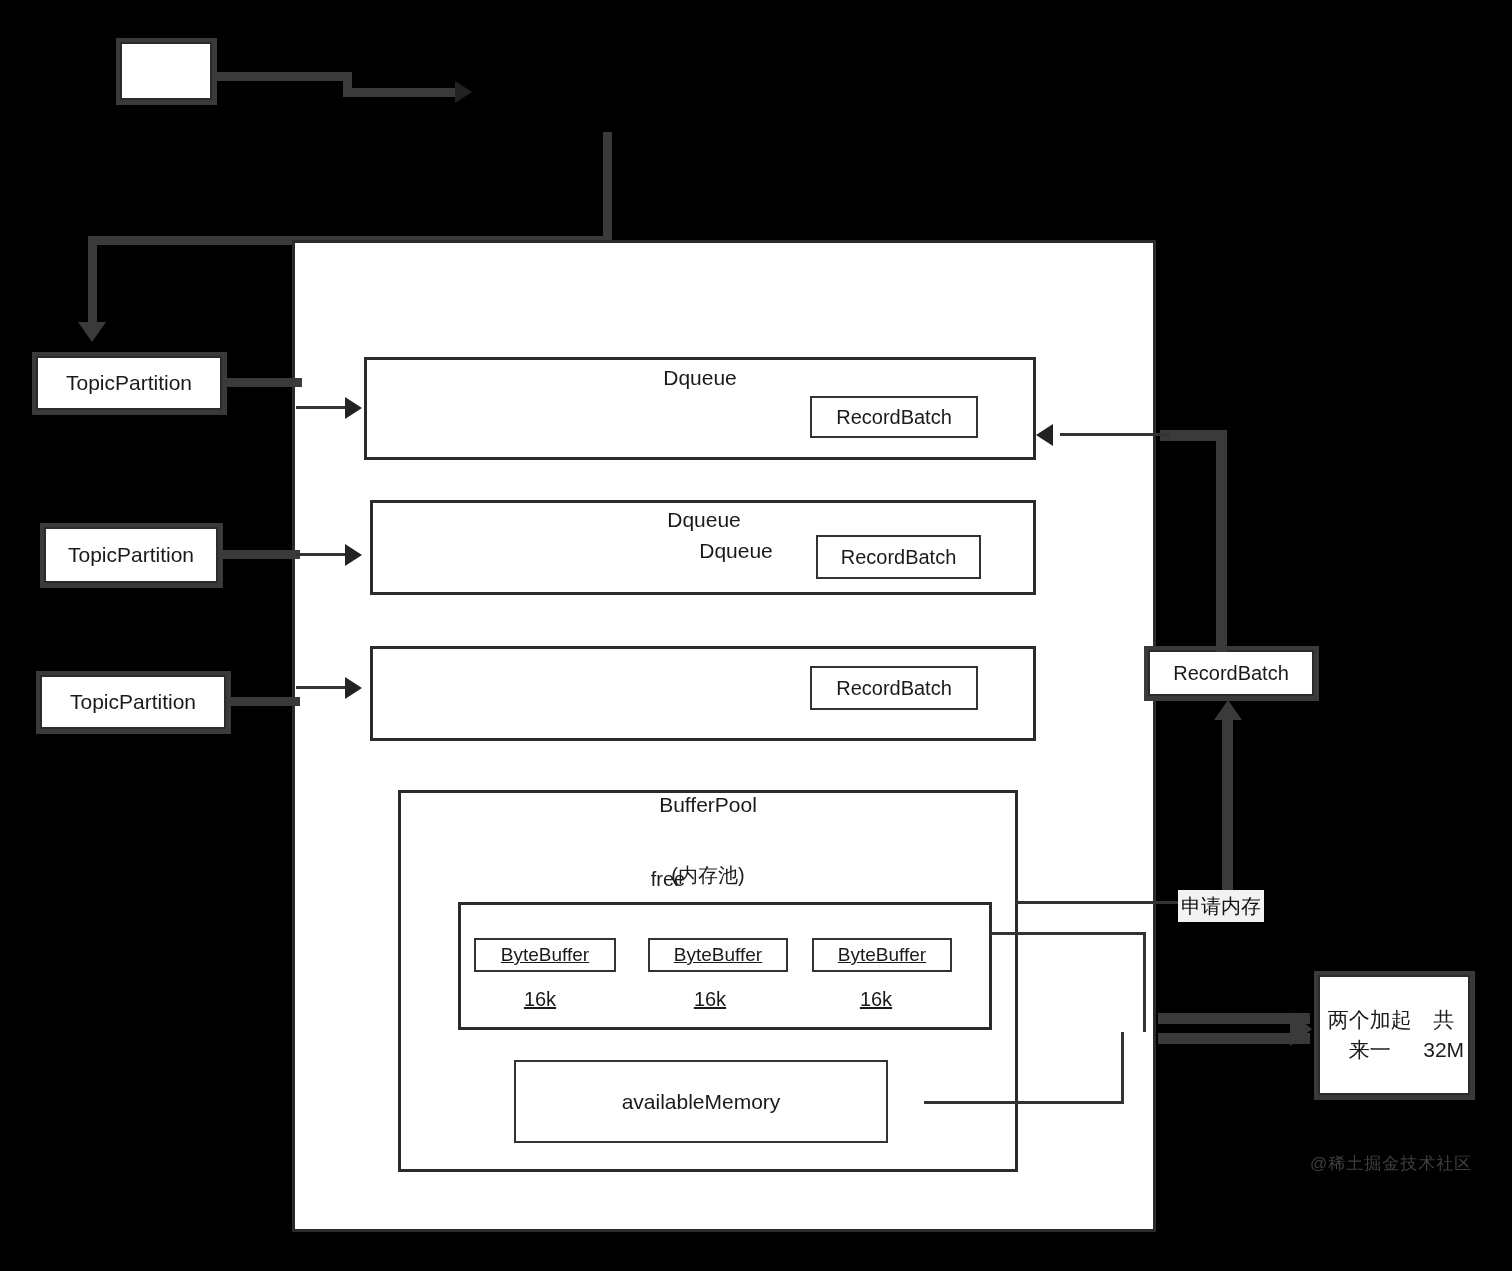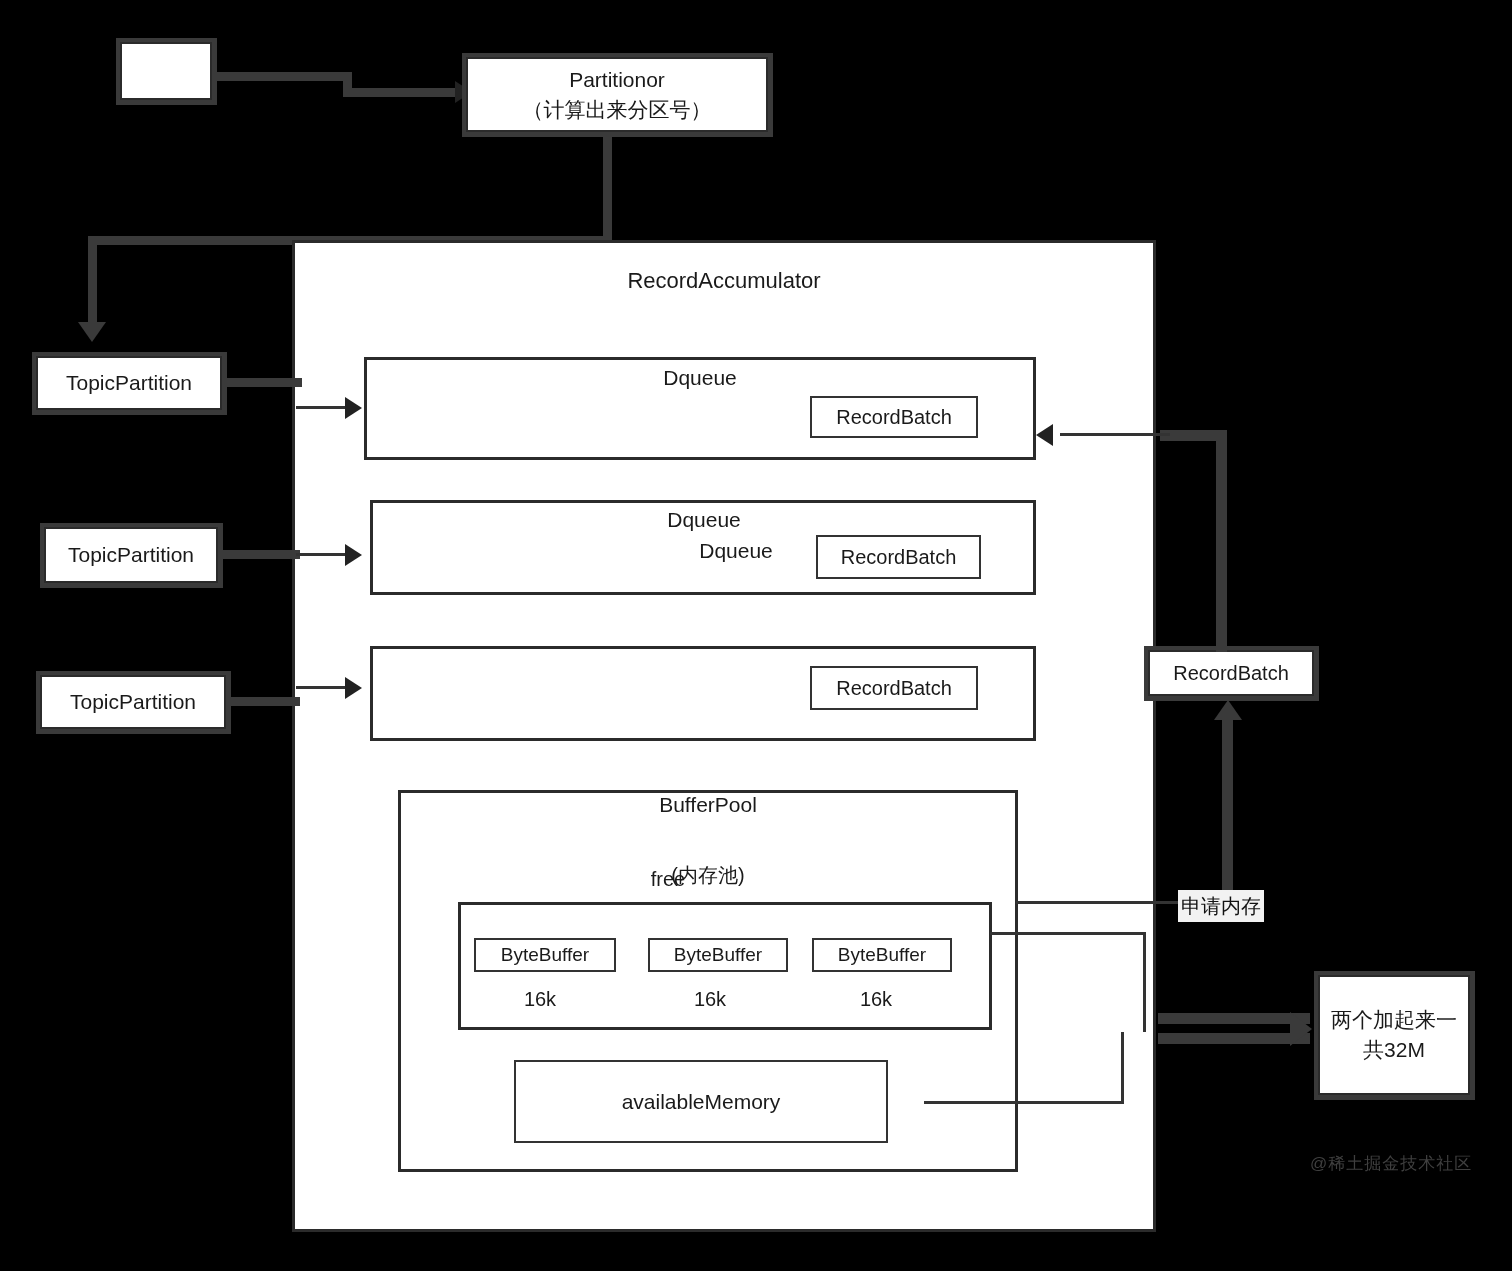--- a/index.html
+++ b/index.html
@@ -18,51 +18,46 @@
   .ln-thin{position:absolute;background:#333;}
 
   .arrowL{position:absolute;width:0;height:0;border-top:11px solid transparent;border-bottom:11px solid transparent;border-right:17px solid #222;}
   .arrowR{position:absolute;width:0;height:0;border-top:11px solid transparent;border-bottom:11px solid transparent;border-left:17px solid #222;}
   .arrowU{position:absolute;width:0;height:0;border-left:14px solid transparent;border-right:14px solid transparent;border-bottom:20px solid #3a3a3a;}
   .arrowD{position:absolute;width:0;height:0;border-left:14px solid transparent;border-right:14px solid transparent;border-top:20px solid #3a3a3a;}
   .arrowRthick{position:absolute;width:0;height:0;border-top:17px solid transparent;border-bottom:17px solid transparent;border-left:22px solid #3a3a3a;}
 
   .t1{font-size:21px;line-height:30px;}
   .t2{font-size:20px;line-height:28px;}
-  .t3{font-size:19px;}
+  .t3{font-size:19px;text-decoration:underline;}
   .wm{position:absolute;color:#4a4a4a;font-size:17px;letter-spacing:1px;opacity:.85;}
 </style>
 </head>
 <body>
 
 <div id="stage">
 
   <div class="box shadow" style="left:120px;top:42px;width:92px;height:58px;">
     <span class="t2"></span>
   </div>
 
   <div class="ln" style="left:212px;top:72px;width:140px;height:9px;"></div>
   <div class="ln" style="left:343px;top:72px;width:9px;height:24px;"></div>
   <div class="ln" style="left:343px;top:88px;width:120px;height:9px;"></div>
   <div class="arrowR" style="left:455px;top:81px;"></div>
 
-  <div class="box shadow" style="left:466px;top:57px;width:302px;height:75px;flex-direction:column;">
-    <span class="t1">Partitionor</span>
-    <span class="t1">（计算出来分区号）</span>
-  </div>
 
   <div class="ln" style="left:603px;top:132px;width:9px;height:110px;"></div>
 
   <div class="ln" style="left:88px;top:236px;width:520px;height:9px;"></div>
   <div class="ln" style="left:88px;top:236px;width:9px;height:92px;"></div>
   <div class="arrowD" style="left:78px;top:322px;"></div>
 
   <div class="box" style="left:292px;top:240px;width:864px;height:992px;display:block;border:3px solid #2b2b2b;"></div>
 
-  <div class="lbl t1" style="left:524px;top:266px;width:400px;font-size:22px;">RecordAccumulator</div>
 
   <div class="box shadow" style="left:36px;top:356px;width:186px;height:54px;">
     <span class="t1">TopicPartition</span>
   </div>
   <div class="ln" style="left:222px;top:378px;width:80px;height:9px;"></div>
   <div class="ln-thin" style="left:296px;top:406px;width:60px;height:3px;"></div>
   <div class="arrowR" style="left:345px;top:397px;"></div>
 
   <div class="box shadow" style="left:44px;top:527px;width:174px;height:56px;">
     <span class="t1">TopicPartition</span>
@@ -138,20 +133,20 @@
   <div class="ln-thin" style="left:1016px;top:901px;width:162px;height:3px;"></div>
   <div class="ln-thin" style="left:990px;top:932px;width:156px;height:3px;"></div>
   <div class="ln-thin" style="left:1143px;top:932px;width:3px;height:100px;"></div>
   <div class="ln-thin" style="left:924px;top:1101px;width:200px;height:3px;"></div>
   <div class="ln-thin" style="left:1121px;top:1032px;width:3px;height:72px;"></div>
 
   <div class="ln" style="left:1158px;top:1013px;width:152px;height:11px;"></div>
   <div class="ln" style="left:1158px;top:1033px;width:152px;height:11px;"></div>
   <div class="arrowRthick" style="left:1290px;top:1012px;"></div>
 
-  <div class="box shadow" style="left:1318px;top:975px;width:152px;height:120px;flex-direction:column;">
+  <div class="box shadow" style="left:1318px;top:975px;width:152px;height:120px;">
     <span class="t1">两个加起来一</span>
     <span class="t1">共32M</span>
   </div>
 
   <div class="wm" style="left:1310px;top:1152px;">@稀土掘金技术社区</div>
 
 </div>
 
 </body></html>

